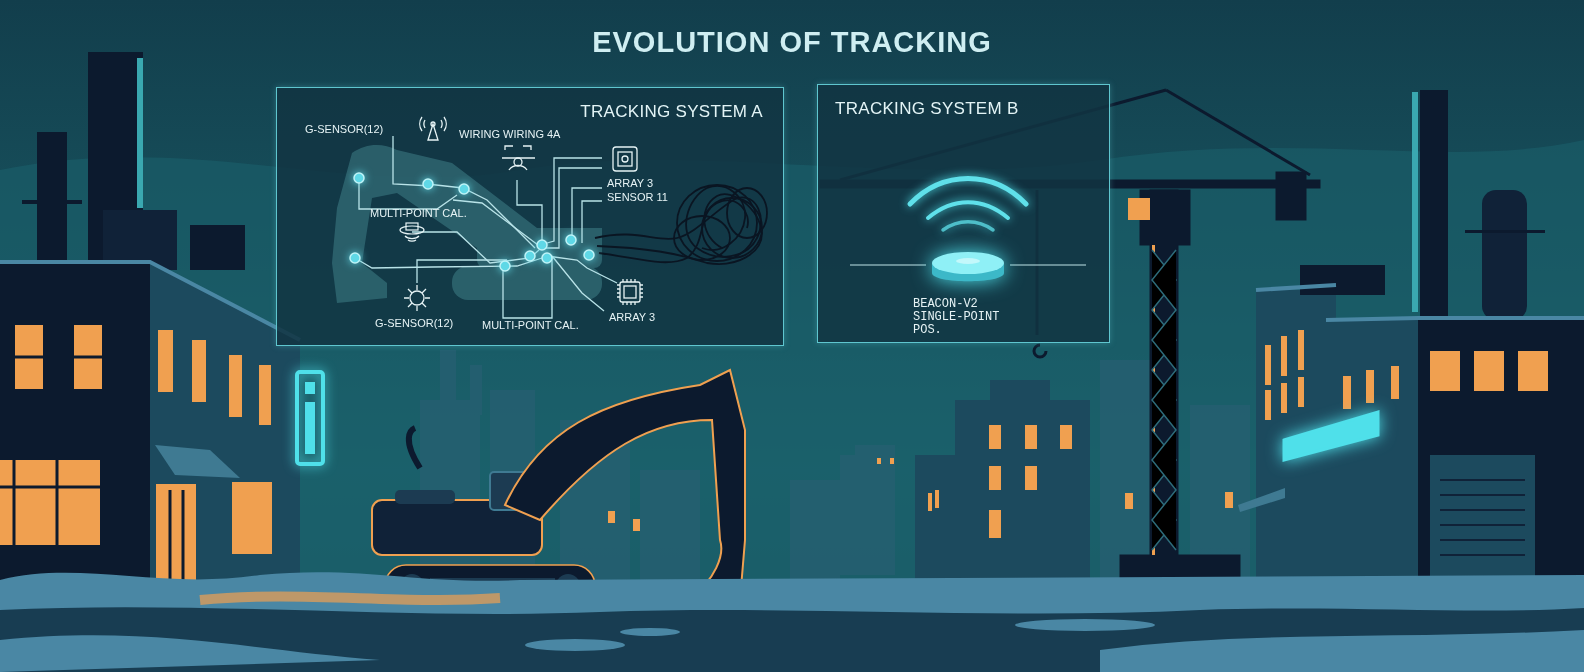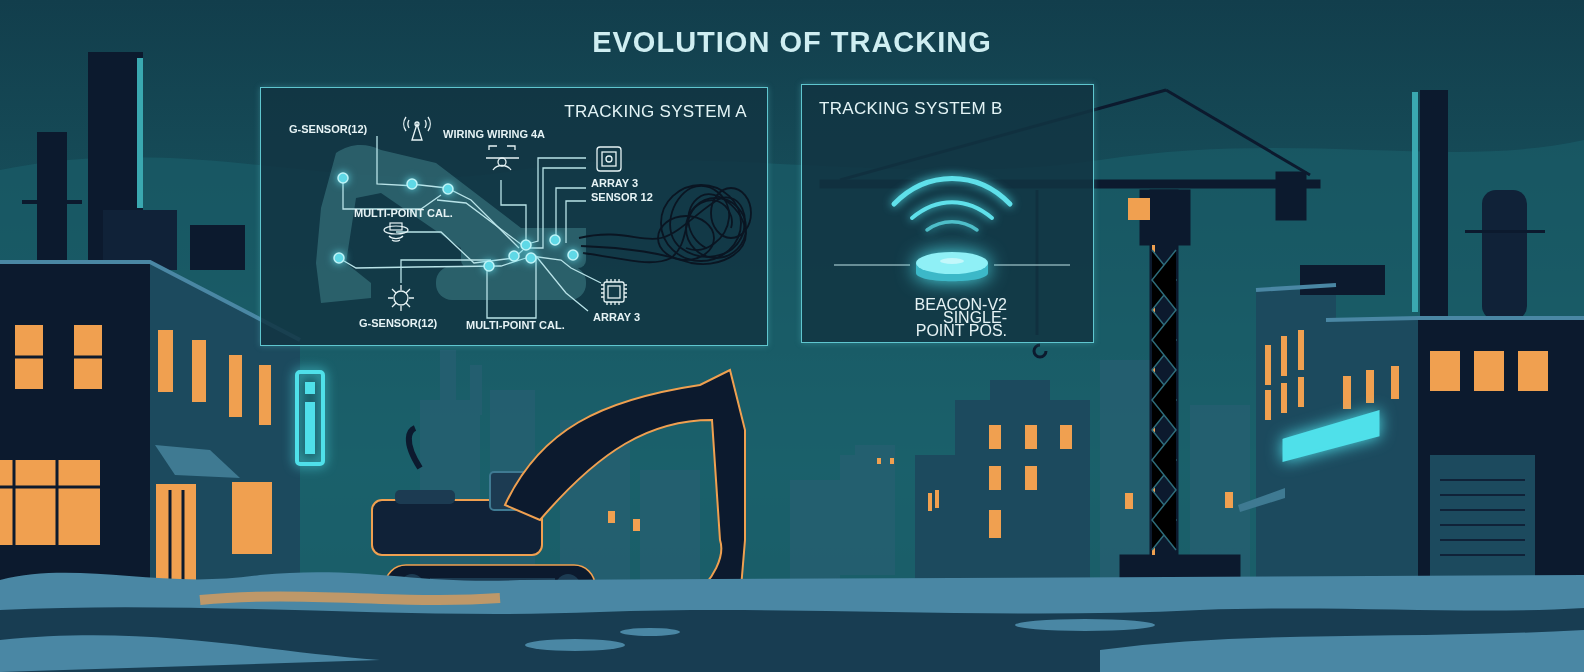--- a/index.html
+++ b/index.html
@@ -2,28 +2,28 @@
 <html><head>
 <meta charset="utf-8">
 <style>
   html,body{margin:0;padding:0;}
   body{width:1584px;height:672px;overflow:hidden;background:#14505c;font-family:"Liberation Sans",sans-serif;}
   #scene{position:relative;width:1584px;height:672px;overflow:hidden;
     background:linear-gradient(180deg,#123e4c 0%,#17505c 35%,#1d6a72 70%,#1b5a66 100%);}
   svg.bg{position:absolute;left:0;top:0;}
   .title{position:absolute;left:0;width:1584px;top:26px;text-align:center;color:#cfeef2;
     font-size:29px;letter-spacing:1px;font-weight:bold;}
-  .panel{position:absolute;border:1.5px solid #5fc6cf;background:rgba(17,52,66,0.86);box-shadow:0 0 6px rgba(95,198,207,0.35);}
+  .panel{position:absolute;border:1.5px solid #5fc6cf;background:rgba(17,52,66,0.86);box-shadow:0 0 6px rgba(95,198,207,0.35);margin-left:16px;}
   .panel-a{left:260px;top:87px;width:506px;height:257px;}
   .panel-b{left:801px;top:84px;width:291px;height:257px;}
   .ptitle{position:absolute;color:#e3f4f6;font-size:17px;letter-spacing:0.3px;}
   .panel-a .ptitle{right:20px;top:14px;}
   .panel-b .ptitle{left:17px;top:14px;}
-  .lbl{position:absolute;color:#e6f3f5;font-size:11px;white-space:nowrap;font-weight:bold;}
-  .lblc{position:absolute;color:#e6f3f5;font-size:16px;text-align:right;line-height:13px;}
+  .lbl{position:absolute;color:#e6f3f5;font-size:11px;white-space:nowrap;}
+  .lblc{position:absolute;color:#e6f3f5;font-size:12px;text-align:left;line-height:13px;font-family:Liberation Mono, monospace;}
   .psvg{position:absolute;left:0;top:0;}
 </style>
 </head>
 <body>
 
 <div id="scene">
 
   <svg class="bg" width="1584" height="672" viewBox="0 0 1584 672">
 
     <path d="M0,170 C200,130 350,200 520,170 C700,140 900,190 1100,160 C1300,130 1450,170 1584,140 L1584,672 L0,672Z" fill="#1a5d68" opacity="0.7"></path>
@@ -259,21 +259,21 @@
       <g stroke="#e6f3f5" stroke-width="1.3" fill="none">
         <rect x="343" y="194" width="20" height="20" rx="2"></rect>
         <rect x="347" y="198" width="12" height="12"></rect>
         <path d="M346,191 v3 M350,191 v3 M354,191 v3 M358,191 v3 M346,214 v3 M350,214 v3 M354,214 v3 M358,214 v3 M340,197 h3 M340,201 h3 M340,205 h3 M340,209 h3 M363,197 h3 M363,201 h3 M363,205 h3 M363,209 h3"></path>
       </g>
     </svg>
     <div class="ptitle">TRACKING SYSTEM A</div>
     <div class="lbl" style="left:28px;top:35px;">G-SENSOR(12)</div>
     <div class="lbl" style="left:182px;top:40px;">WIRING WIRING 4A</div>
     <div class="lbl" style="left:330px;top:89px;">ARRAY 3</div>
-    <div class="lbl" style="left:330px;top:103px;">SENSOR 12</div>
+    <div class="lbl" style="left:330px;top:103px;">SENSOR 11</div>
     <div class="lbl" style="left:93px;top:119px;">MULTI-POINT CAL.</div>
     <div class="lbl" style="left:98px;top:229px;">G-SENSOR(12)</div>
     <div class="lbl" style="left:205px;top:231px;">MULTI-POINT CAL.</div>
     <div class="lbl" style="left:332px;top:223px;">ARRAY 3</div>
   </div>
 
   <div class="panel panel-b">
     <svg class="psvg" width="291" height="257" viewBox="0 0 291 257">
       <g fill="none" stroke="#5fe0ea" stroke-linecap="round" style="filter:drop-shadow(0 0 5px #4fe0ea)">
         <path d="M92,119 C125,85 175,85 208,119" stroke-width="5"></path>

